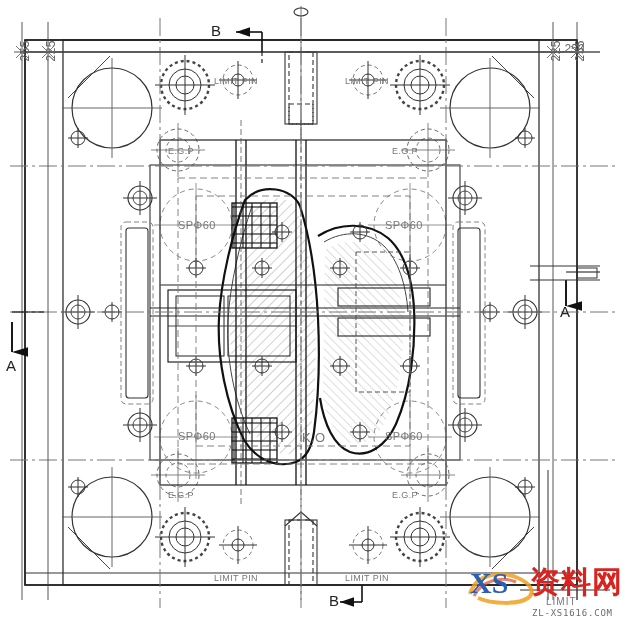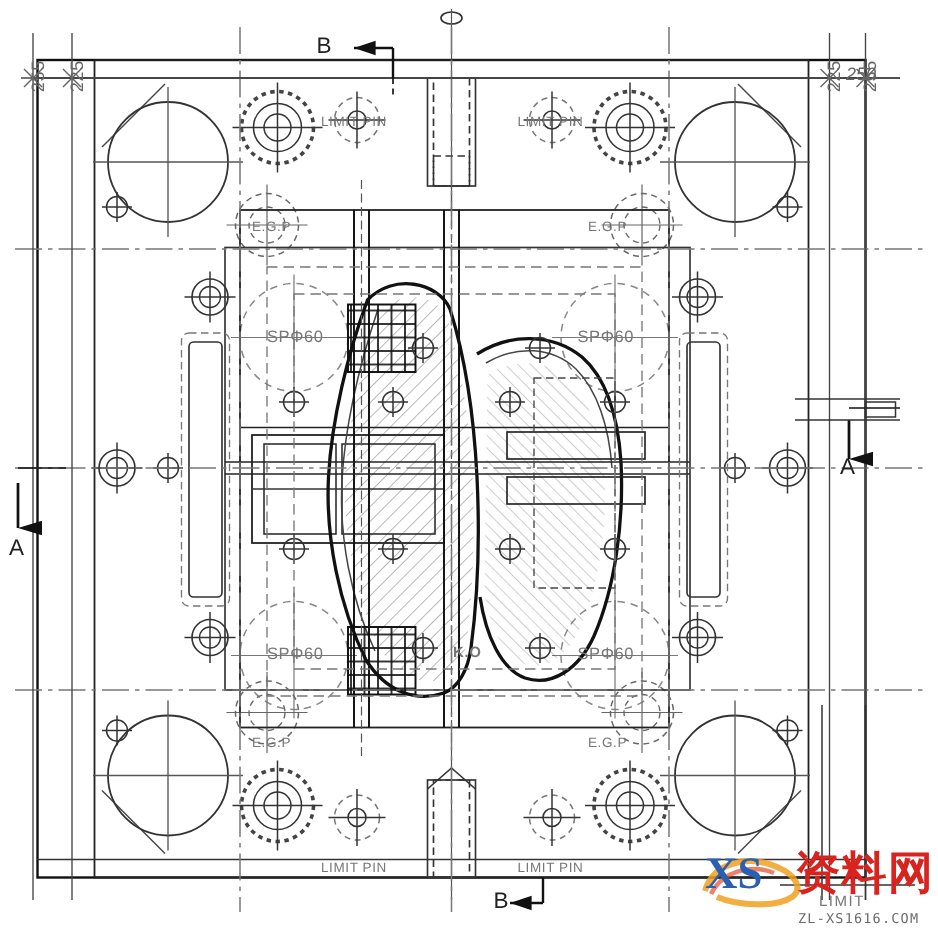--- a/index.html
+++ b/index.html
@@ -324,21 +324,21 @@
 <div class="lbl sectionletter" style="left:329px;top:592px;">B</div>
 
 <div class="lbl partlbl" style="left:214px;top:76px;">LIMIT PIN</div>
 <div class="lbl partlbl" style="left:345px;top:76px;">LIMIT PIN</div>
 <div class="lbl partlbl" style="left:168px;top:146px;">E.G.P</div>
 <div class="lbl partlbl" style="left:392px;top:146px;">E.G.P</div>
 <div class="lbl partlbl" style="left:178px;top:219px;font-size:11px;">SPΦ60</div>
 <div class="lbl partlbl" style="left:385px;top:219px;font-size:11px;">SPΦ60</div>
 <div class="lbl partlbl" style="left:178px;top:430px;font-size:11px;">SPΦ60</div>
 <div class="lbl partlbl" style="left:385px;top:430px;font-size:11px;">SPΦ60</div>
-<div class="lbl partlbl" style="left:302px;top:430px;font-size:10px;font-weight:bold;">K.O</div>
+<div class="lbl partlbl" style="left:302px;top:430px;font-size:13px;">K.O</div>
 <div class="lbl partlbl" style="left:168px;top:490px;">E.G.P</div>
 <div class="lbl partlbl" style="left:392px;top:490px;">E.G.P</div>
 <div class="lbl partlbl" style="left:214px;top:573px;">LIMIT PIN</div>
 <div class="lbl partlbl" style="left:345px;top:573px;">LIMIT PIN</div>
 
 <div class="datum" style="left:546px;top:596px;">LIMIT</div>
 
 <div id="wm">
   <svg class="swoosh" viewBox="0 0 76 40">
     <path d="M4,26 C10,6 34,2 52,10 C64,15 70,24 62,30 C52,37 26,36 12,30" fill="none" stroke="#f0a020" stroke-width="4" opacity="0.85"></path>

